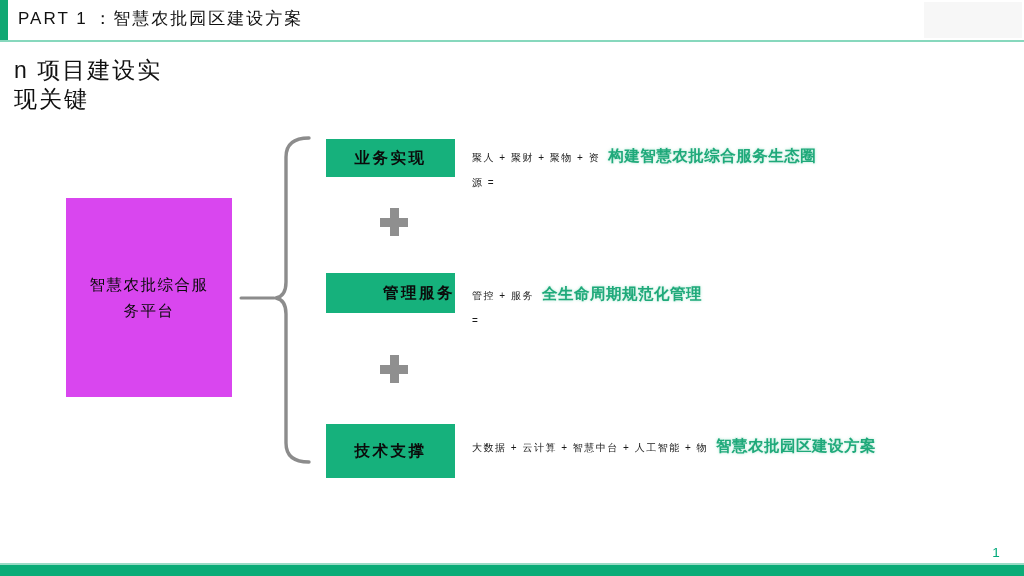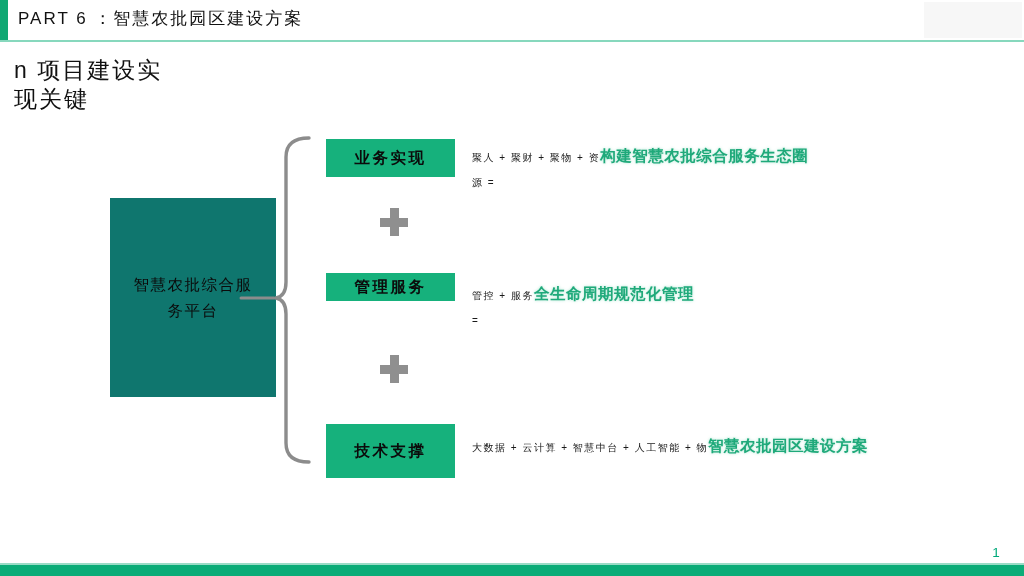--- a/index.html
+++ b/index.html
@@ -25,56 +25,56 @@
   }
   .subtitle {
     position: absolute; left: 14px; top: 56px; width: 170px;
     font-size: 23px; line-height: 29px; letter-spacing: 2px;
     color: #111111;
   }
 
   
   .platform-box {
     position: absolute; left: 66px; top: 198px; width: 166px; height: 199px;
-    background: #0f766e;
+    background: #d946ef;
     display: flex; align-items: center; justify-content: flex-end;
-    text-align: center; padding: 0 22px; margin-left: 44px;
+    text-align: center; padding: 0 22px;
   }
   .platform-box span {
     font-size: 15.5px; line-height: 26px; letter-spacing: 1.5px; color: #0b0b0b;
   }
 
   
   .brace-svg { position: absolute; left: 233px; top: 128px; width: 90px; height: 346px; }
 
   
   .item-box {
     position: absolute; left: 326px; width: 129px;
     background: #16b17c;
     display: flex; align-items: center; justify-content: center;
   }
   .item-box span { font-size: 15.5px; letter-spacing: 2.5px; color: #0b0b0b; white-space: nowrap; font-weight: bold; }
   .item-box.b1 { top: 139px; height: 38px; }
-  .item-box.b2 { top: 273px; height: 28px; }
+  .item-box.b2 { top: 273px; height: 40px; justify-content: flex-end; }
   .item-box.b3 { top: 424px; height: 54px; }
 
   
   .plus { position: absolute; left: 380px; width: 28px; height: 28px; }
   .plus::before { content: ""; position: absolute; left: 9.5px; top: 0; width: 9px; height: 28px; background: #8f8f8f; }
   .plus::after  { content: ""; position: absolute; left: 0; top: 9.5px; width: 28px; height: 9px; background: #8f8f8f; }
   .plus.p1 { top: 208px; }
   .plus.p2 { top: 355px; }
 
   
   .desc { position: absolute; left: 472px; width: 545px; color: #1a1a1a; }
   .desc .line { white-space: nowrap; height: 25px; line-height: 25px; }
   .desc .black { font-size: 10px; letter-spacing: 1.5px; color: #1a1a1a; }
   .desc .green {
     font-size: 15.5px; font-weight: bold; letter-spacing: 0.5px;
-    color: #1fa97a; margin-left: 0;
+    color: #1fa97a; margin-left: 8px;
     text-shadow: 0 0 3px rgba(120, 214, 180, 0.65);
   }
   .desc.d1 { top: 143px; }
   .desc.d2 { top: 281px; }
   .desc.d3 { top: 433px; }
 
   
   .page-num {
     position: absolute; left: 988px; top: 544px; width: 16px;
     text-align: center; color: #00a97a; font-size: 13.5px; line-height: 17px;
@@ -87,21 +87,21 @@
 </style>
 </head>
 <body>
 
 <div class="slide">
 
   <div class="left-accent"></div>
   <div class="header-rule"></div>
   <div class="corner-rect"></div>
 
-  <div class="title">PART 6 ：智慧农批园区建设方案</div>
+  <div class="title">PART 1 ：智慧农批园区建设方案</div>
   <div class="subtitle">n 项目建设实现关键</div>
 
   <div class="platform-box">
     <span>智慧农批综合服务平台</span>
   </div>
 
   <svg class="brace-svg" viewBox="233 128 90 346" fill="none">
     <path d="M241,298 L274,298" stroke="#8c8c8c" stroke-width="3" stroke-linecap="round"></path>
     <path d="M309,138 Q286,138 286,157 L286,282 Q286,296 276,298 Q286,300 286,314 L286,443 Q286,462 309,462" stroke="#8c8c8c" stroke-width="3.4" stroke-linecap="round" stroke-linejoin="round"></path>
   </svg>

